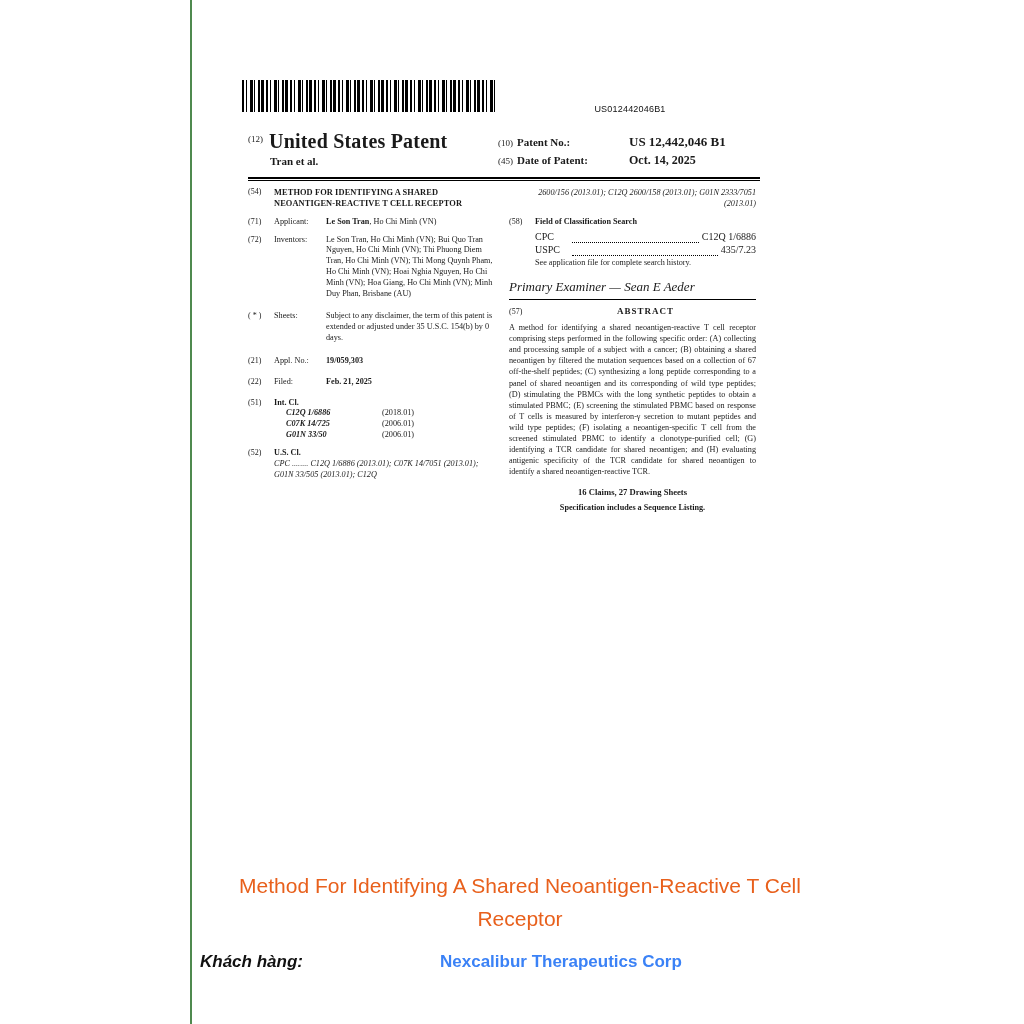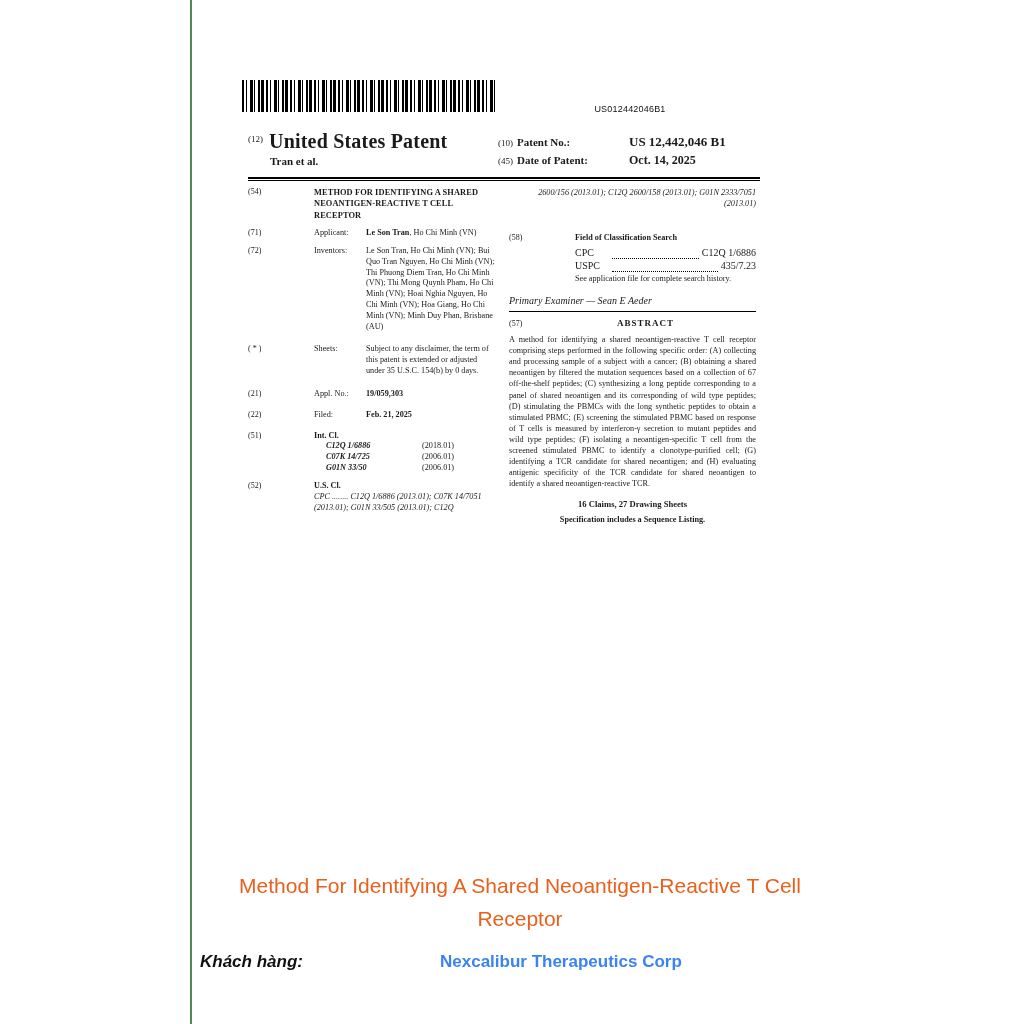--- a/index.html
+++ b/index.html
@@ -131,21 +131,20 @@
   }
   .col {
     width: 247px;
     font-size: 8.2px;
     line-height: 1.32;
   }
 
   .field {
     display: flex;
     margin-bottom: 7px;
-    gap: 40px;
   }
   .field .tag {
     width: 26px;
     flex: 0 0 26px;
     font-size: 8px;
   }
   .field .body {
     flex: 1;
   }
   .inline-body {
@@ -185,21 +184,21 @@
   .fcs-row {
     display: flex;
     align-items: flex-end;
     font-size: 10px;
   }
   .fcs-row .k { flex: 0 0 34px; }
   .fcs-row .v { flex: 0 0 auto; }
 
   .examiner {
     font-style: italic;
-    font-size: 10px;
+    font-size: 13px;
     margin-top: 9px;
     border-bottom: 0;
   }
   .examiner-rule {
     border-top: 1px solid #000;
     margin: 4px 0 6px 0;
   }
 
   .abstract-head {
     text-align: center;
@@ -227,21 +226,21 @@
     text-align: center;
     font-weight: bold;
     font-size: 8.2px;
     margin-top: 5px;
   }
   .right-top-cont {
     font-style: italic;
     font-size: 8.2px;
     text-align: right;
     line-height: 1.35;
-    margin-bottom: 24px;
+    margin-bottom: 8px;
   }
 
   
   .caption {
     position: absolute;
     left: 200px;
     top: 870px;
     width: 640px;
     text-align: center;
     color: #e8601c;

